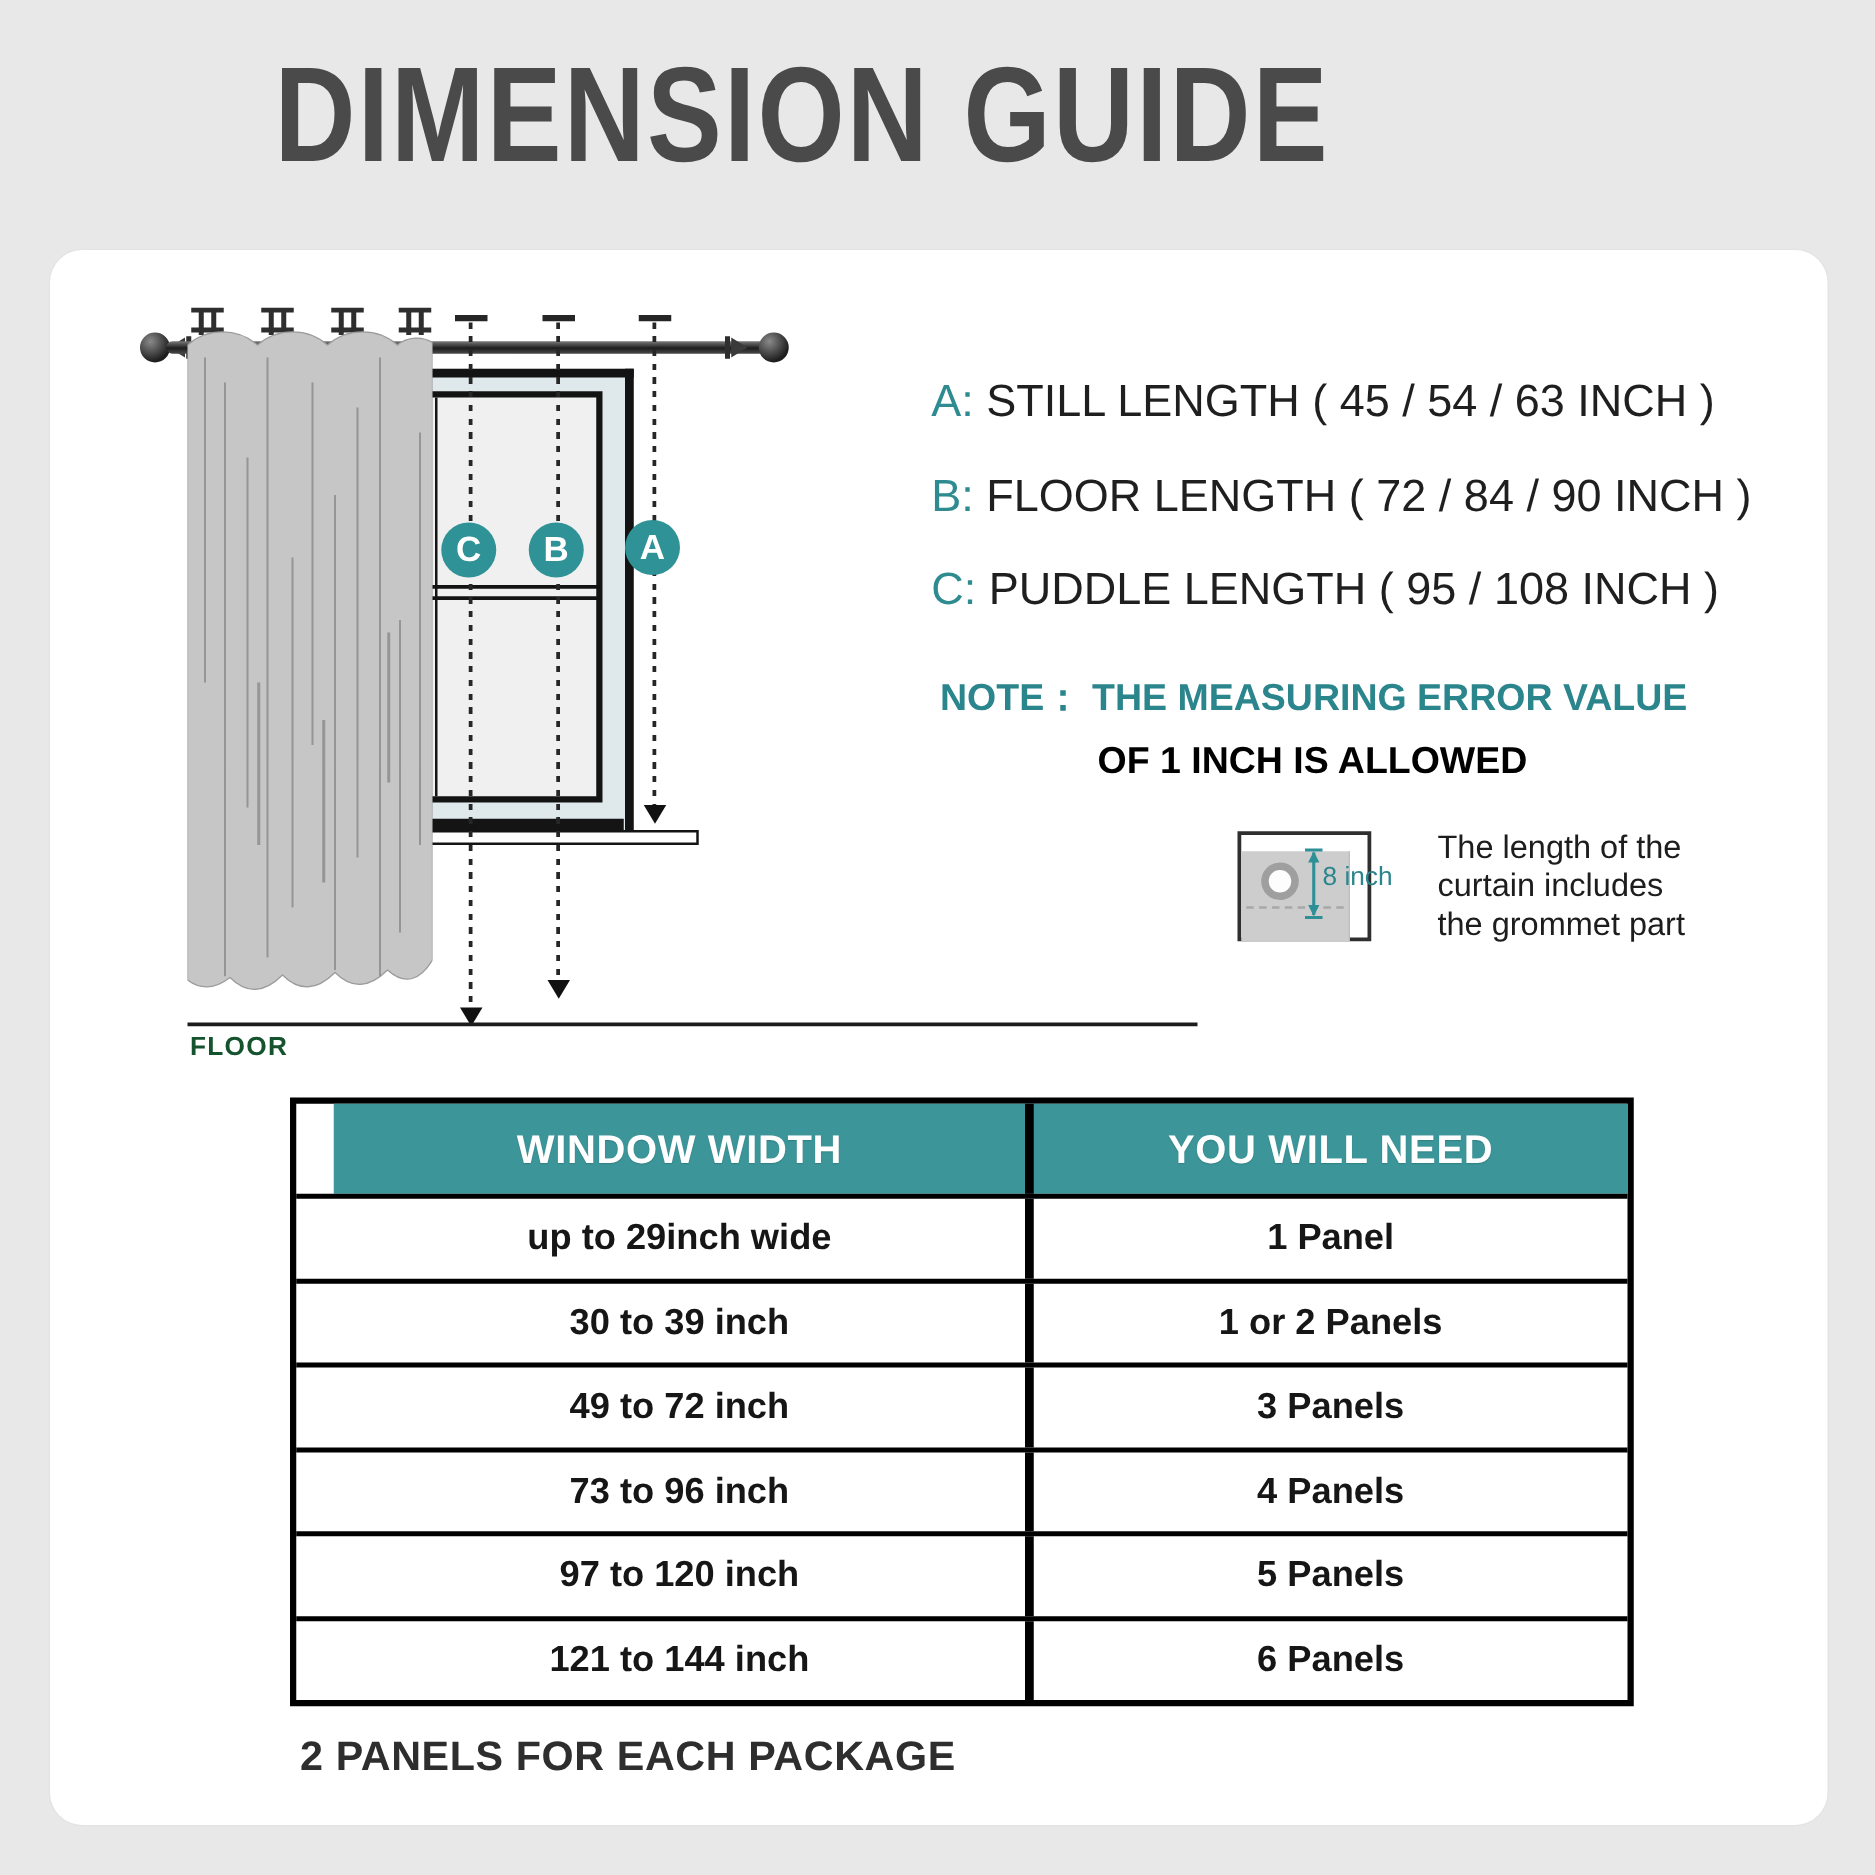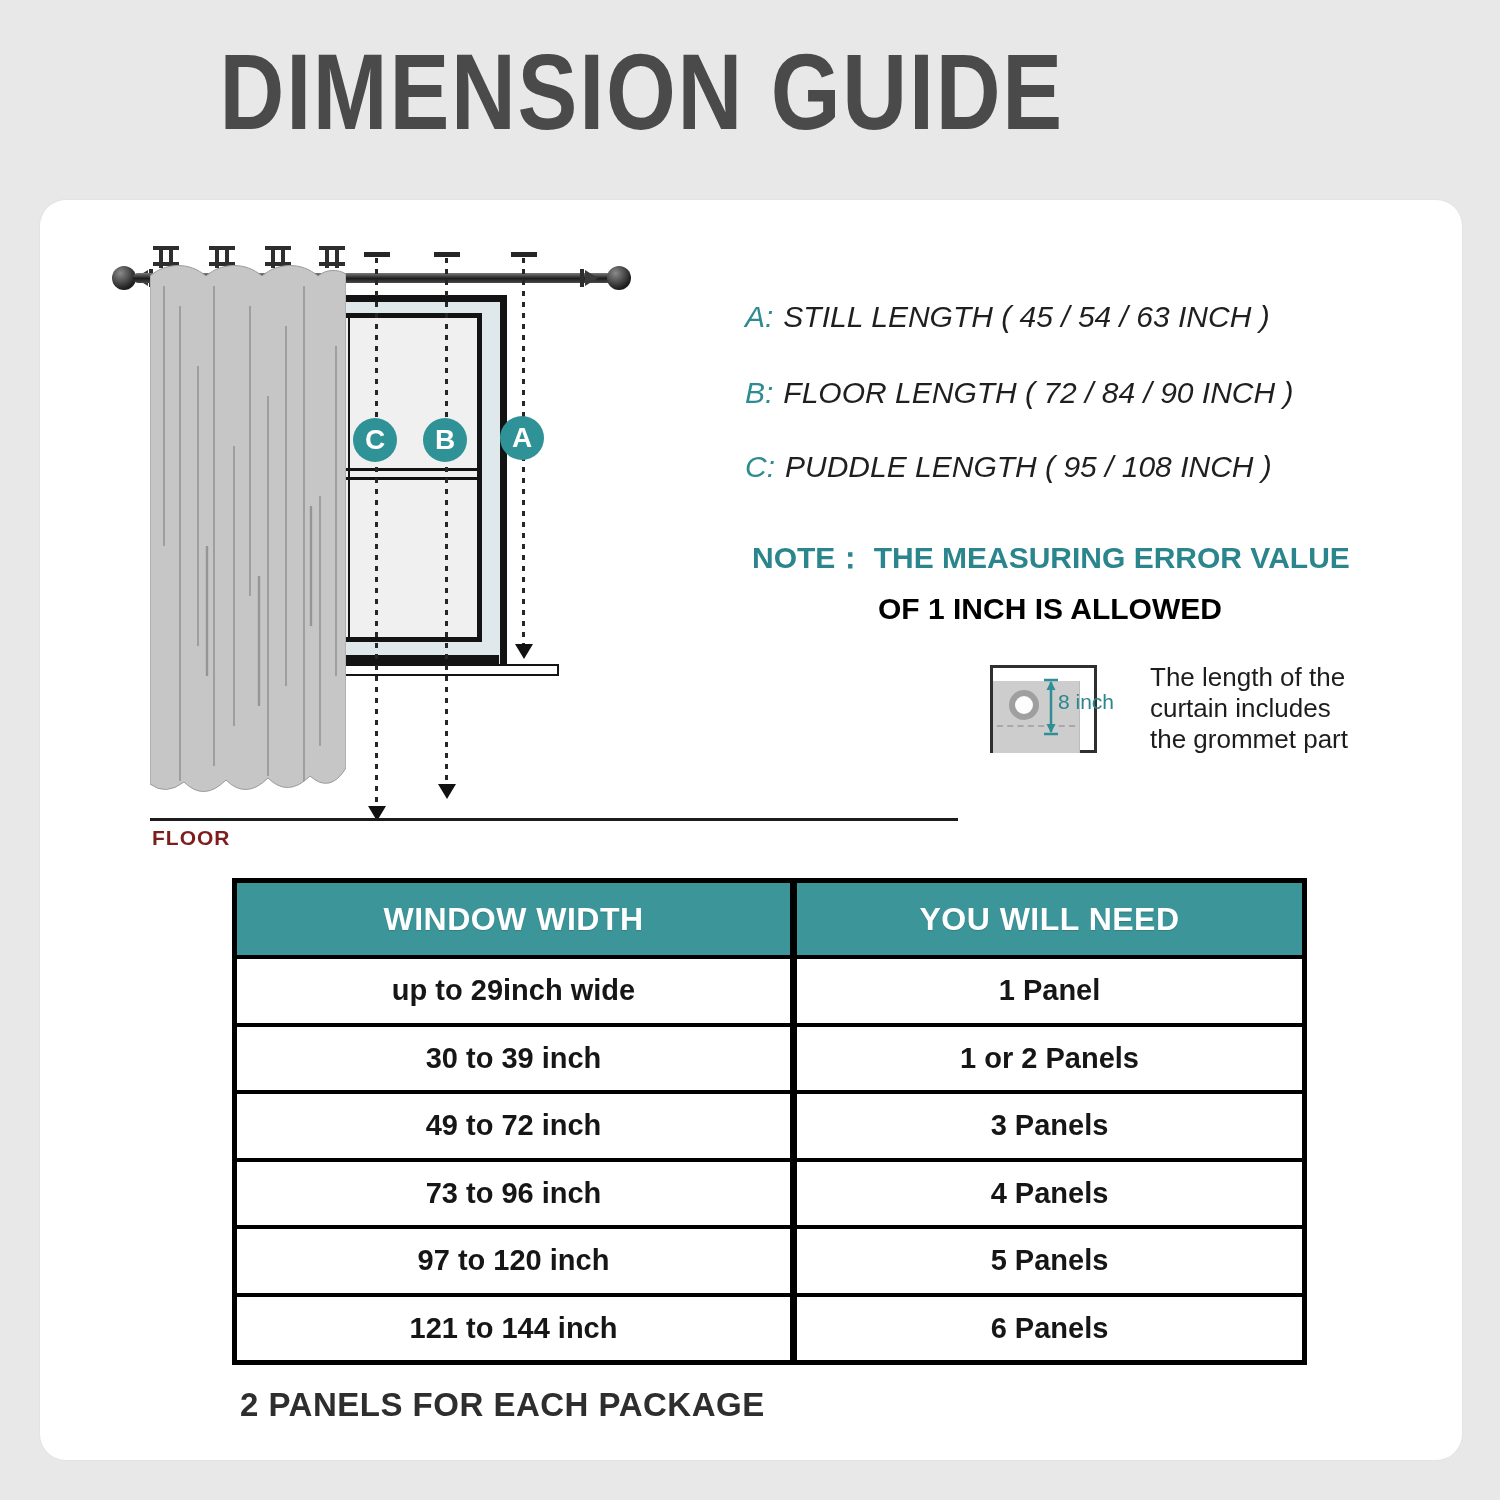--- a/index.html
+++ b/index.html
@@ -83,23 +83,23 @@
     width:44px;height:44px;border-radius:50%;
     background:#2f9296;color:#ffffff;
     display:flex;align-items:center;justify-content:center;
     font-size:28px;font-weight:700;
   }
   .badge.c{left:313px;top:218px;}
   .badge.b{left:383px;top:218px;}
   .badge.a{left:460px;top:216px;}
   
   .floor-line{left:110px;top:618px;width:808px;height:3px;background:#1c1c1c;}
-  .floor-label{left:112px;top:626px;font-size:21px;font-weight:600;letter-spacing:1px;color:#7f1d1d;}
-  
-  .legend-line{left:705px;font-size:30px;color:#1f1f1f;white-space:nowrap;font-style:italic;}
+  .floor-label{left:112px;top:626px;font-size:21px;font-weight:600;letter-spacing:1px;color:#14532d;}
+  
+  .legend-line{left:705px;font-size:36px;color:#1f1f1f;white-space:nowrap;}
   .legend-line .lg-key{color:#2e8b90;margin-right:10px;}
   .legend-line.l0{top:100px;}
   .legend-line.l1{top:176px;}
   .legend-line.l2{top:250px;text-align:center;}
   .note1{left:712px;top:338px;font-size:30px;font-weight:600;color:#2b858c;white-space:nowrap;}
   .note2{left:838px;top:392px;font-size:30px;font-weight:600;color:#000000;white-space:nowrap;}
   
   .gbox{left:950px;top:465px;width:107px;height:88px;border:3px solid #2f2f2f;background:#fff;box-sizing:border-box;}
   .gswatch{left:0;top:13px;width:86px;height:72px;background:#cdcdcd;border-right:1px solid #bdbdbd;}
   .gdash{left:4px;top:57px;width:78px;border-top:2px dashed #a8a8a8;}
@@ -107,21 +107,21 @@
   .gmeasure{left:50px;top:10px;}
   .glabel{left:1018px;top:490px;font-size:21px;color:#2b858c;white-space:nowrap;}
   .gcaption{left:1110px;top:462px;font-size:26px;line-height:31px;color:#1d1d1d;}
   .gtip{left:925px;top:565px;font-size:26px;font-weight:600;color:#2b858c;white-space:nowrap;}
   
   .size-table{
     left:192px;top:678px;width:1075px;height:487px;
     border:5px solid #000;background:#fff;box-sizing:border-box;
     display:flex;flex-direction:column;
   }
-  .t-row{display:flex;flex:1;border-top:4px solid #000;min-height:0;}
+  .t-row{display:flex;flex:1;border-top:4px solid #000;min-height:0;padding-left:30px;}
   .t-row:first-child{border-top:none;}
   .t-row.t-head{flex:0 0 72px;}
   .cell{display:flex;align-items:center;justify-content:center;box-sizing:border-box;}
   .cell.c1{width:553px;}
   .cell.c2{flex:1;border-left:7px solid #000;}
   .t-head .cell{
     background:#3b9599;color:#fff;
     font-size:32px;font-weight:700;letter-spacing:.5px;
     text-shadow:0 1px 1px rgba(0,0,0,.15);
   }

